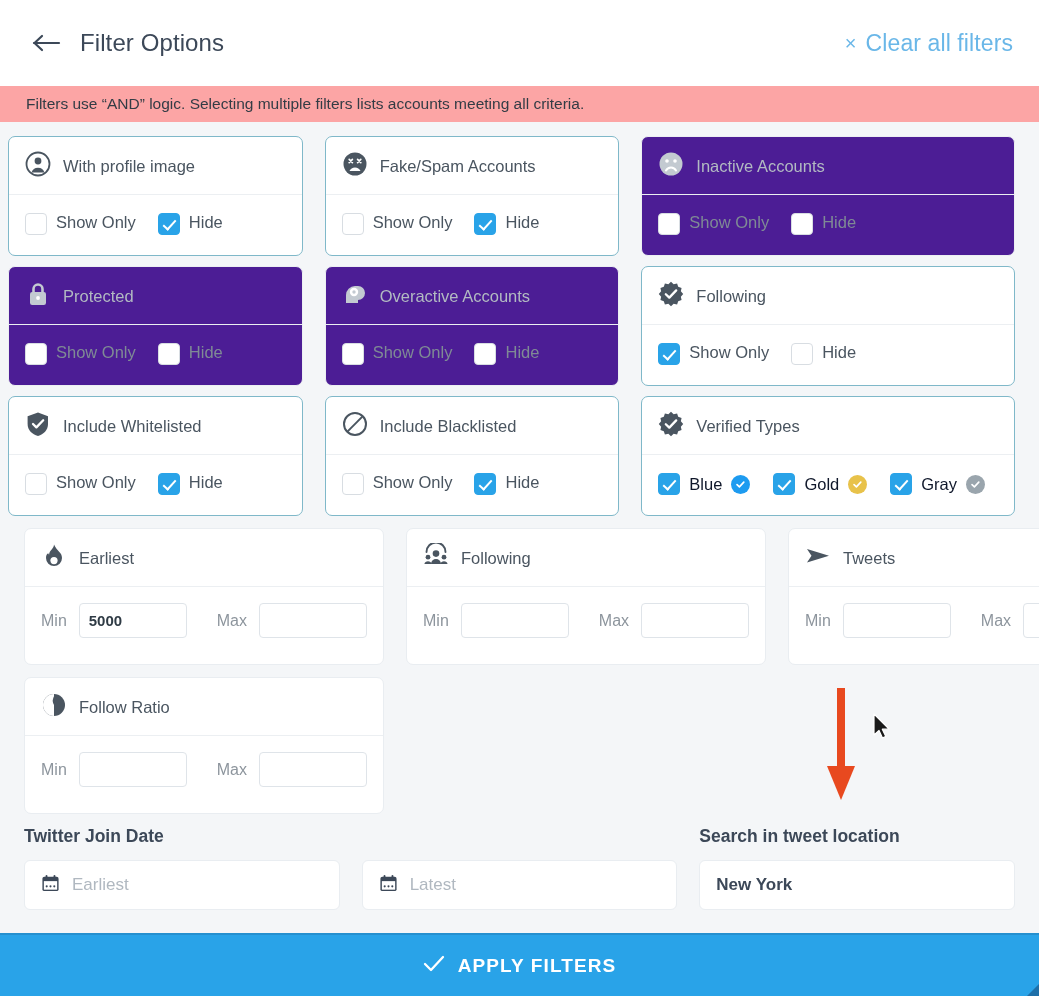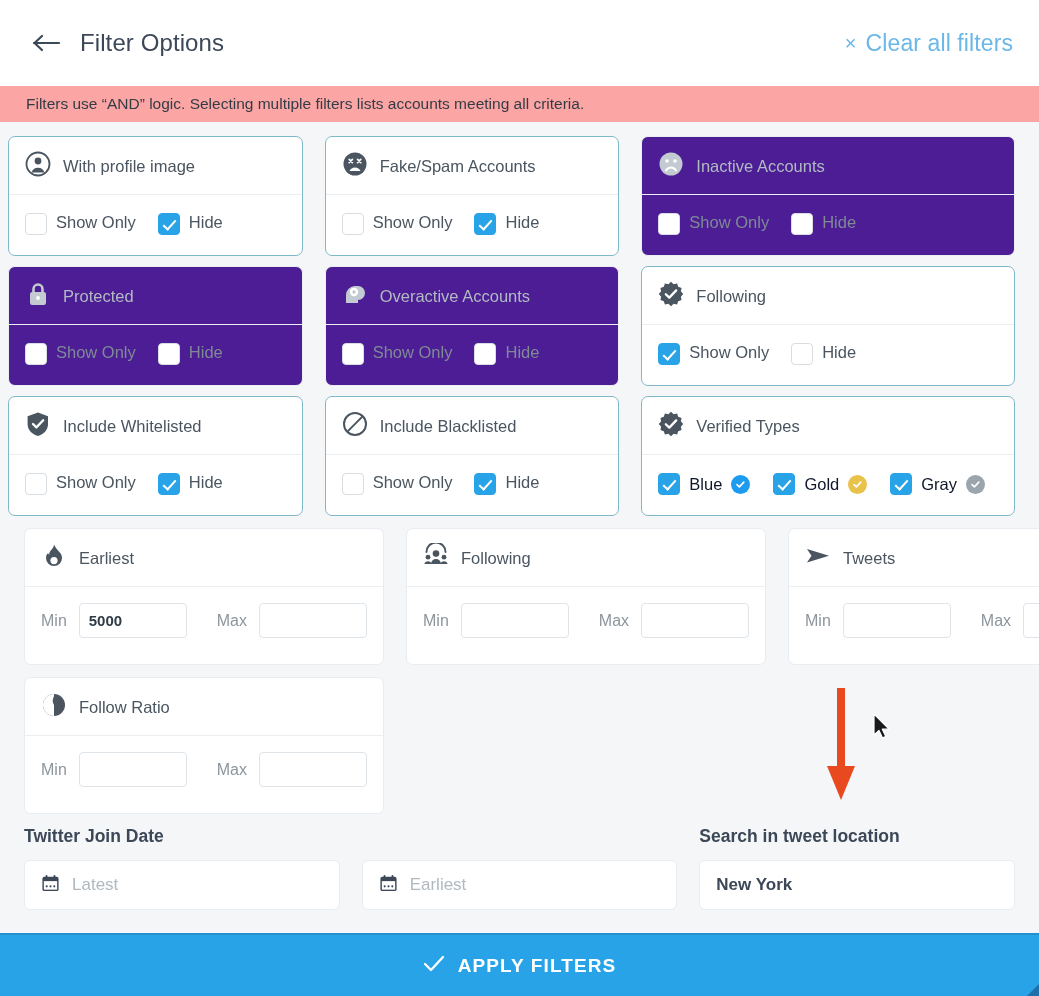--- a/index.html
+++ b/index.html
@@ -460,35 +460,35 @@
         <svg width="19" height="19" viewBox="0 0 20 20">
           <rect x="1.5" y="3" width="17" height="15" rx="2" fill="#3c4858"></rect>
           <rect x="3" y="7.5" width="14" height="9" fill="#ffffff"></rect>
           <rect x="4.8" y="1" width="2" height="4" rx="1" fill="#3c4858"></rect>
           <rect x="13.2" y="1" width="2" height="4" rx="1" fill="#3c4858"></rect>
           <circle cx="6" cy="13" r="1.1" fill="#3c4858"></circle>
           <circle cx="10" cy="13" r="1.1" fill="#3c4858"></circle>
           <circle cx="14" cy="13" r="1.1" fill="#3c4858"></circle>
         </svg>
       </span>
-      <span class="ph">Latest</span>
+      <span class="ph">Earliest</span>
     </div>
     <div class="field">
       <span>
         <svg width="19" height="19" viewBox="0 0 20 20">
           <rect x="1.5" y="3" width="17" height="15" rx="2" fill="#3c4858"></rect>
           <rect x="3" y="7.5" width="14" height="9" fill="#ffffff"></rect>
           <rect x="4.8" y="1" width="2" height="4" rx="1" fill="#3c4858"></rect>
           <rect x="13.2" y="1" width="2" height="4" rx="1" fill="#3c4858"></rect>
           <circle cx="6" cy="13" r="1.1" fill="#3c4858"></circle>
           <circle cx="10" cy="13" r="1.1" fill="#3c4858"></circle>
           <circle cx="14" cy="13" r="1.1" fill="#3c4858"></circle>
         </svg>
       </span>
-      <span class="ph">Earliest</span>
+      <span class="ph">Latest</span>
     </div>
     <div class="field">
       <span class="val">New York</span>
     </div>
   </div>
 </div>
 
 <div class="arrow-ann">
   <svg width="30" height="115" viewBox="0 0 30 115">
     <rect x="11" y="0" width="8" height="82" fill="#e8491f"></rect>

